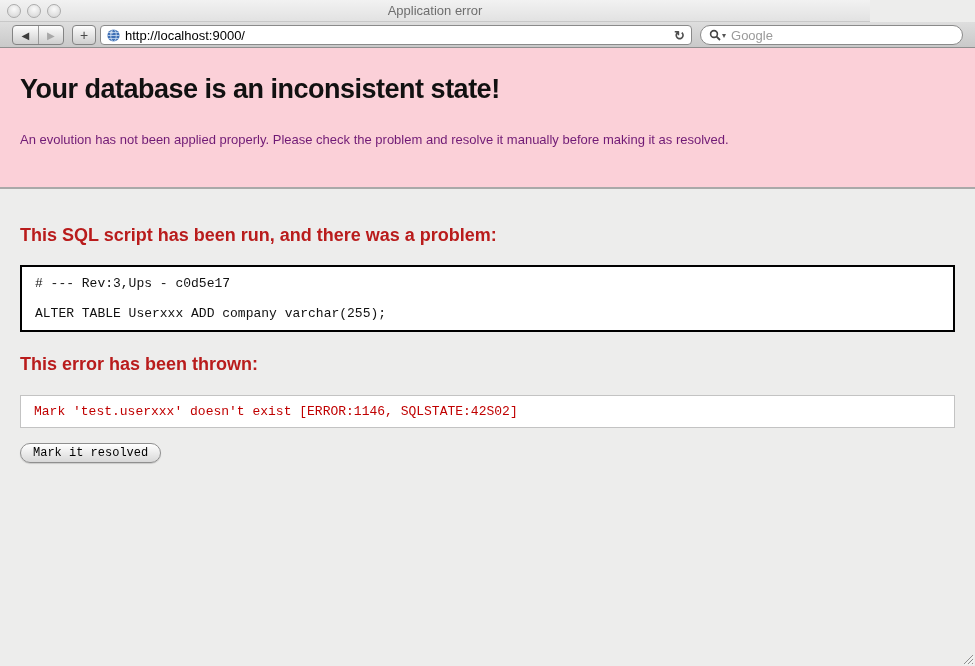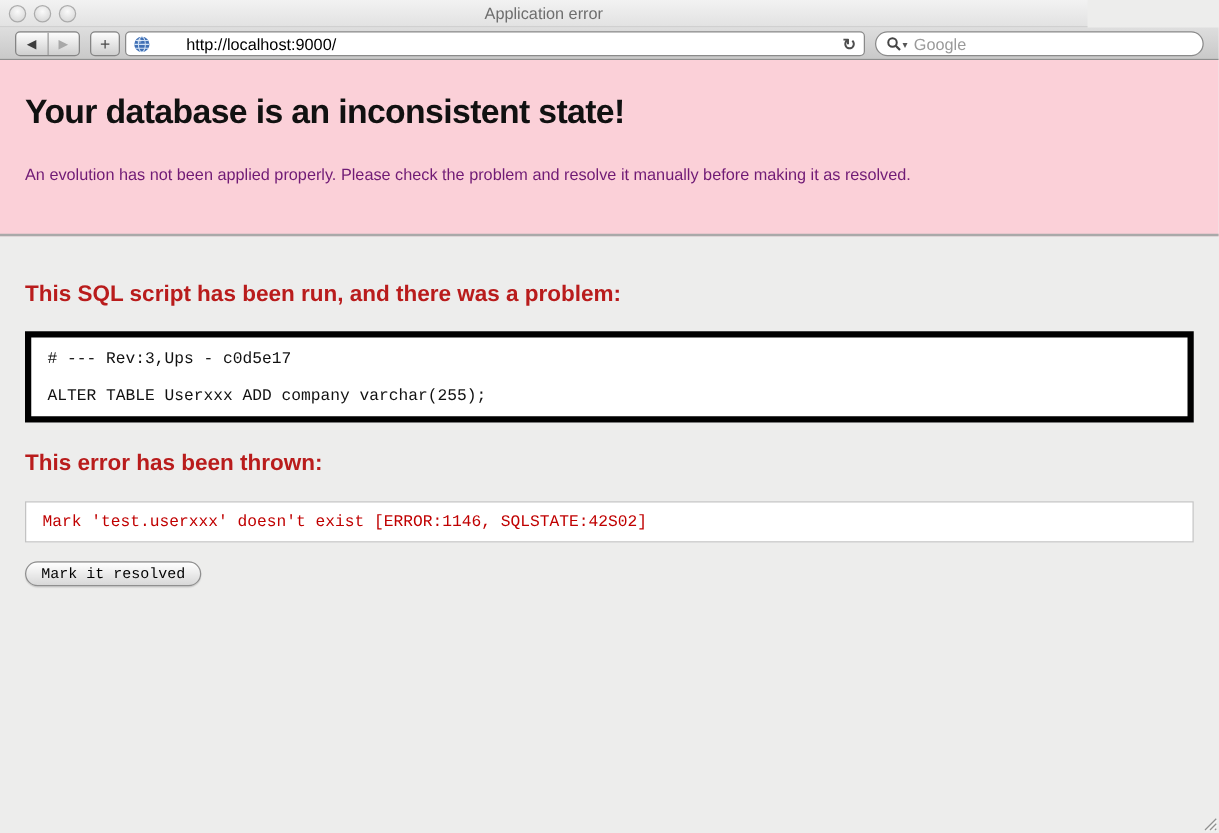--- a/index.html
+++ b/index.html
@@ -47,21 +47,21 @@
   .add-btn {
     position: absolute; left: 72px; top: 3px; width: 24px; height: 20px;
     border: 1px solid #848484; border-radius: 4px;
     background: linear-gradient(#fdfdfd, #cfcfcf);
     display: flex; align-items: center; justify-content: center;
     font-size: 14px; color: #4a4a4a;
   }
   .url-field {
     position: absolute; left: 100px; top: 3px; width: 592px; height: 20px;
     background: #fff; border: 1px solid #8a8a8a; border-radius: 4px;
-    display: flex; align-items: center; padding: 0 6px; gap: 24px;
+    display: flex; align-items: center; padding: 0 6px;
   }
   .favicon { width: 13px; height: 13px; flex: 0 0 auto; margin-right: 5px; }
   .url-input {
     flex: 1; border: none; outline: none; font-size: 13px; color: #000;
     font-family: "Liberation Sans", sans-serif; background: transparent; height: 16px;
   }
   .reload-btn { flex: 0 0 auto; font-size: 13px; font-weight: bold; color: #4e4e4e; padding-left: 6px; }
   .search-field {
     position: absolute; left: 700px; top: 3px; width: 263px; height: 20px;
     background: #fff; border: 1px solid #8a8a8a; border-radius: 10px;
@@ -86,21 +86,21 @@
   .banner h1 { font-size: 27px; font-weight: bold; color: #111; letter-spacing: -0.5px; }
   .banner p { font-size: 13px; color: #701a75; margin-top: 27px; }
 
   .section { padding: 0 20px; }
   .section h2 { font-size: 18px; font-weight: bold; color: #b91c1c; }
   .h2-script { margin-top: 36px; }
   .h2-error { margin-top: 22px; }
 
   .codebox {
     margin-top: 19px;
-    background: #fff; border: 5px solid #000000;
+    background: #fff; border: 2px solid #000000;
     padding: 9px 13px;
     font-family: "Liberation Mono", "DejaVu Sans Mono", monospace;
     font-size: 13px; line-height: 15px;
     white-space: pre; color: #111;
     overflow: hidden;
   }
   .errorbox {
     margin-top: 20px;
     background: #fff; border: 1px solid #c3c3c3;
     padding: 8px 13px;

